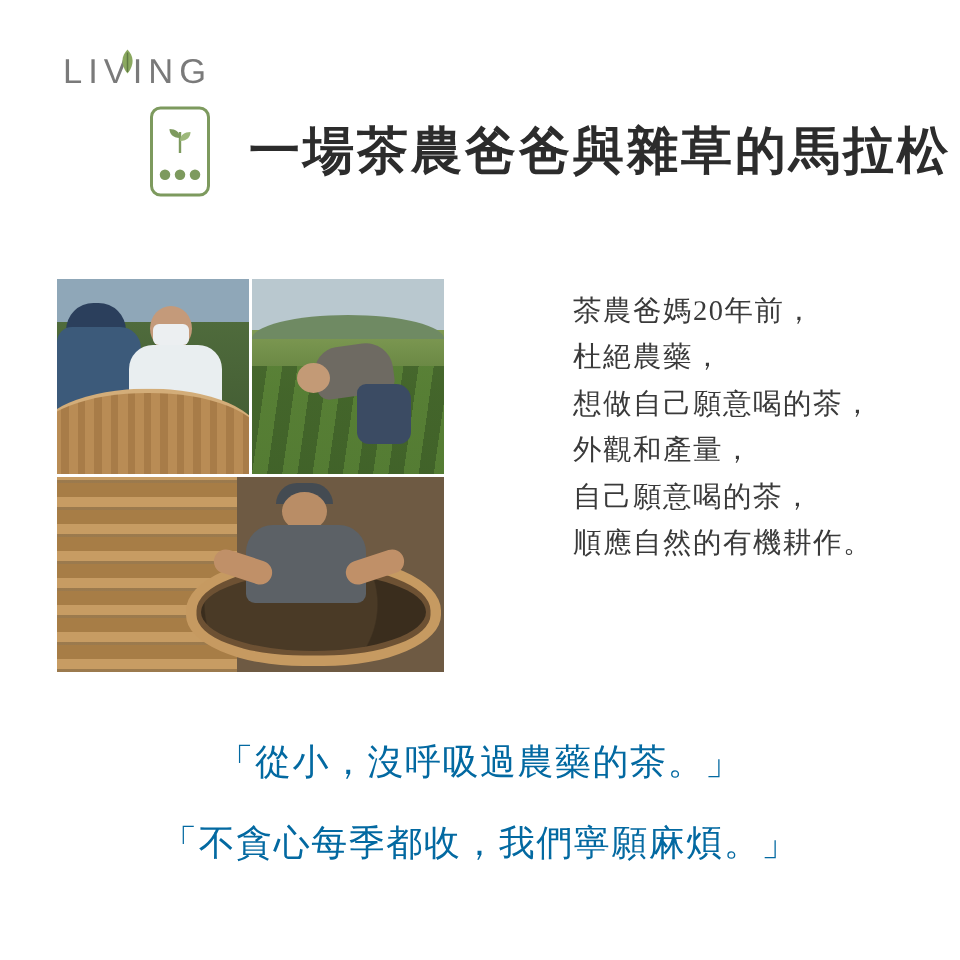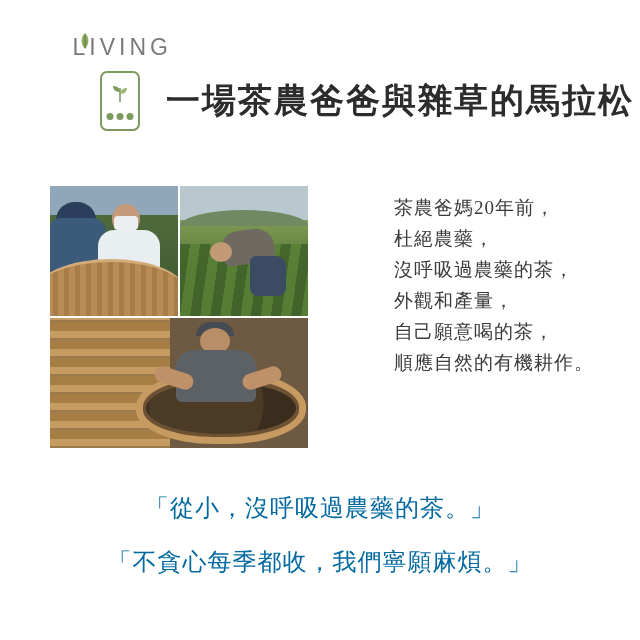--- a/index.html
+++ b/index.html
@@ -21,21 +21,20 @@
     box-sizing: border-box;
   }
 
   
   .brand {
     position: absolute;
     left: 42px;
     top: 30px;
     width: 130px;
     height: 34px;
-    text-align: right;
   }
   .brand-text {
     font-family: "Liberation Sans", sans-serif;
     font-size: 23px;
     letter-spacing: 4px;
     color: #7a7a7a;
     font-weight: 400;
     line-height: 34px;
   }
   .brand-leaf {
@@ -94,21 +93,21 @@
     font-size: 34px;
     letter-spacing: 2px;
     color: #2c2c2c;
     font-weight: 700;
     white-space: nowrap;
   }
 
   
   .content {
     position: absolute;
-    left: 50px;
+    left: 38px;
     top: 186px;
     width: 560px;
     height: 270px;
     display: flex;
   }
 
   
   .collage {
     width: 258px;
     height: 262px;
@@ -324,21 +323,21 @@
         <span class="p3-person-head"></span>
         <span class="p3-body"></span>
         <span class="p3-arm-l"></span>
         <span class="p3-arm-r"></span>
       </div>
     </div>
 
     <div class="body-copy">
       <p>茶農爸媽20年前，</p>
       <p>杜絕農藥，</p>
-      <p>沒呼吸過農藥的茶，</p>
+      <p>想做自己願意喝的茶，</p>
       <p>外觀和產量，</p>
       <p>自己願意喝的茶，</p>
       <p>順應自然的有機耕作。</p>
     </div>
 
   </div>
 
   <div class="quotes">
     <div class="quote quote-1">「從小，沒呼吸過農藥的茶。」</div>
     <div class="quote quote-2">「不貪心每季都收，我們寧願麻煩。」</div>

